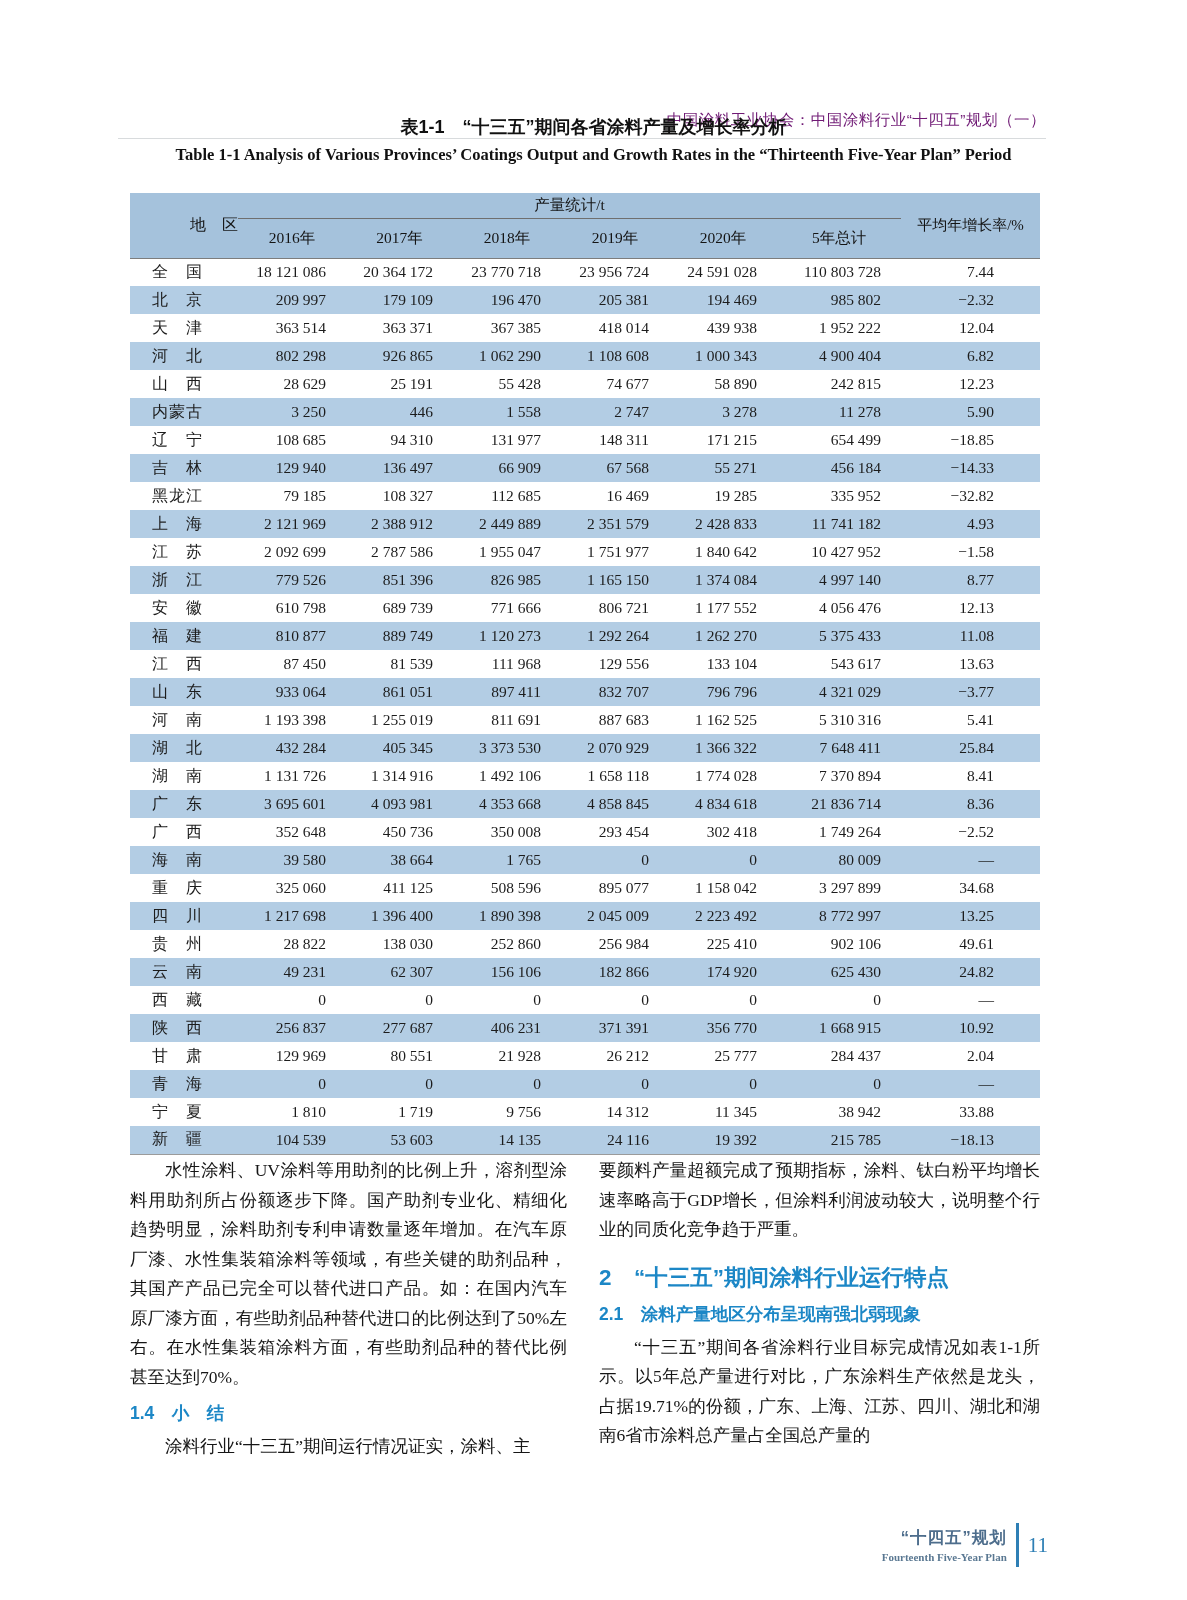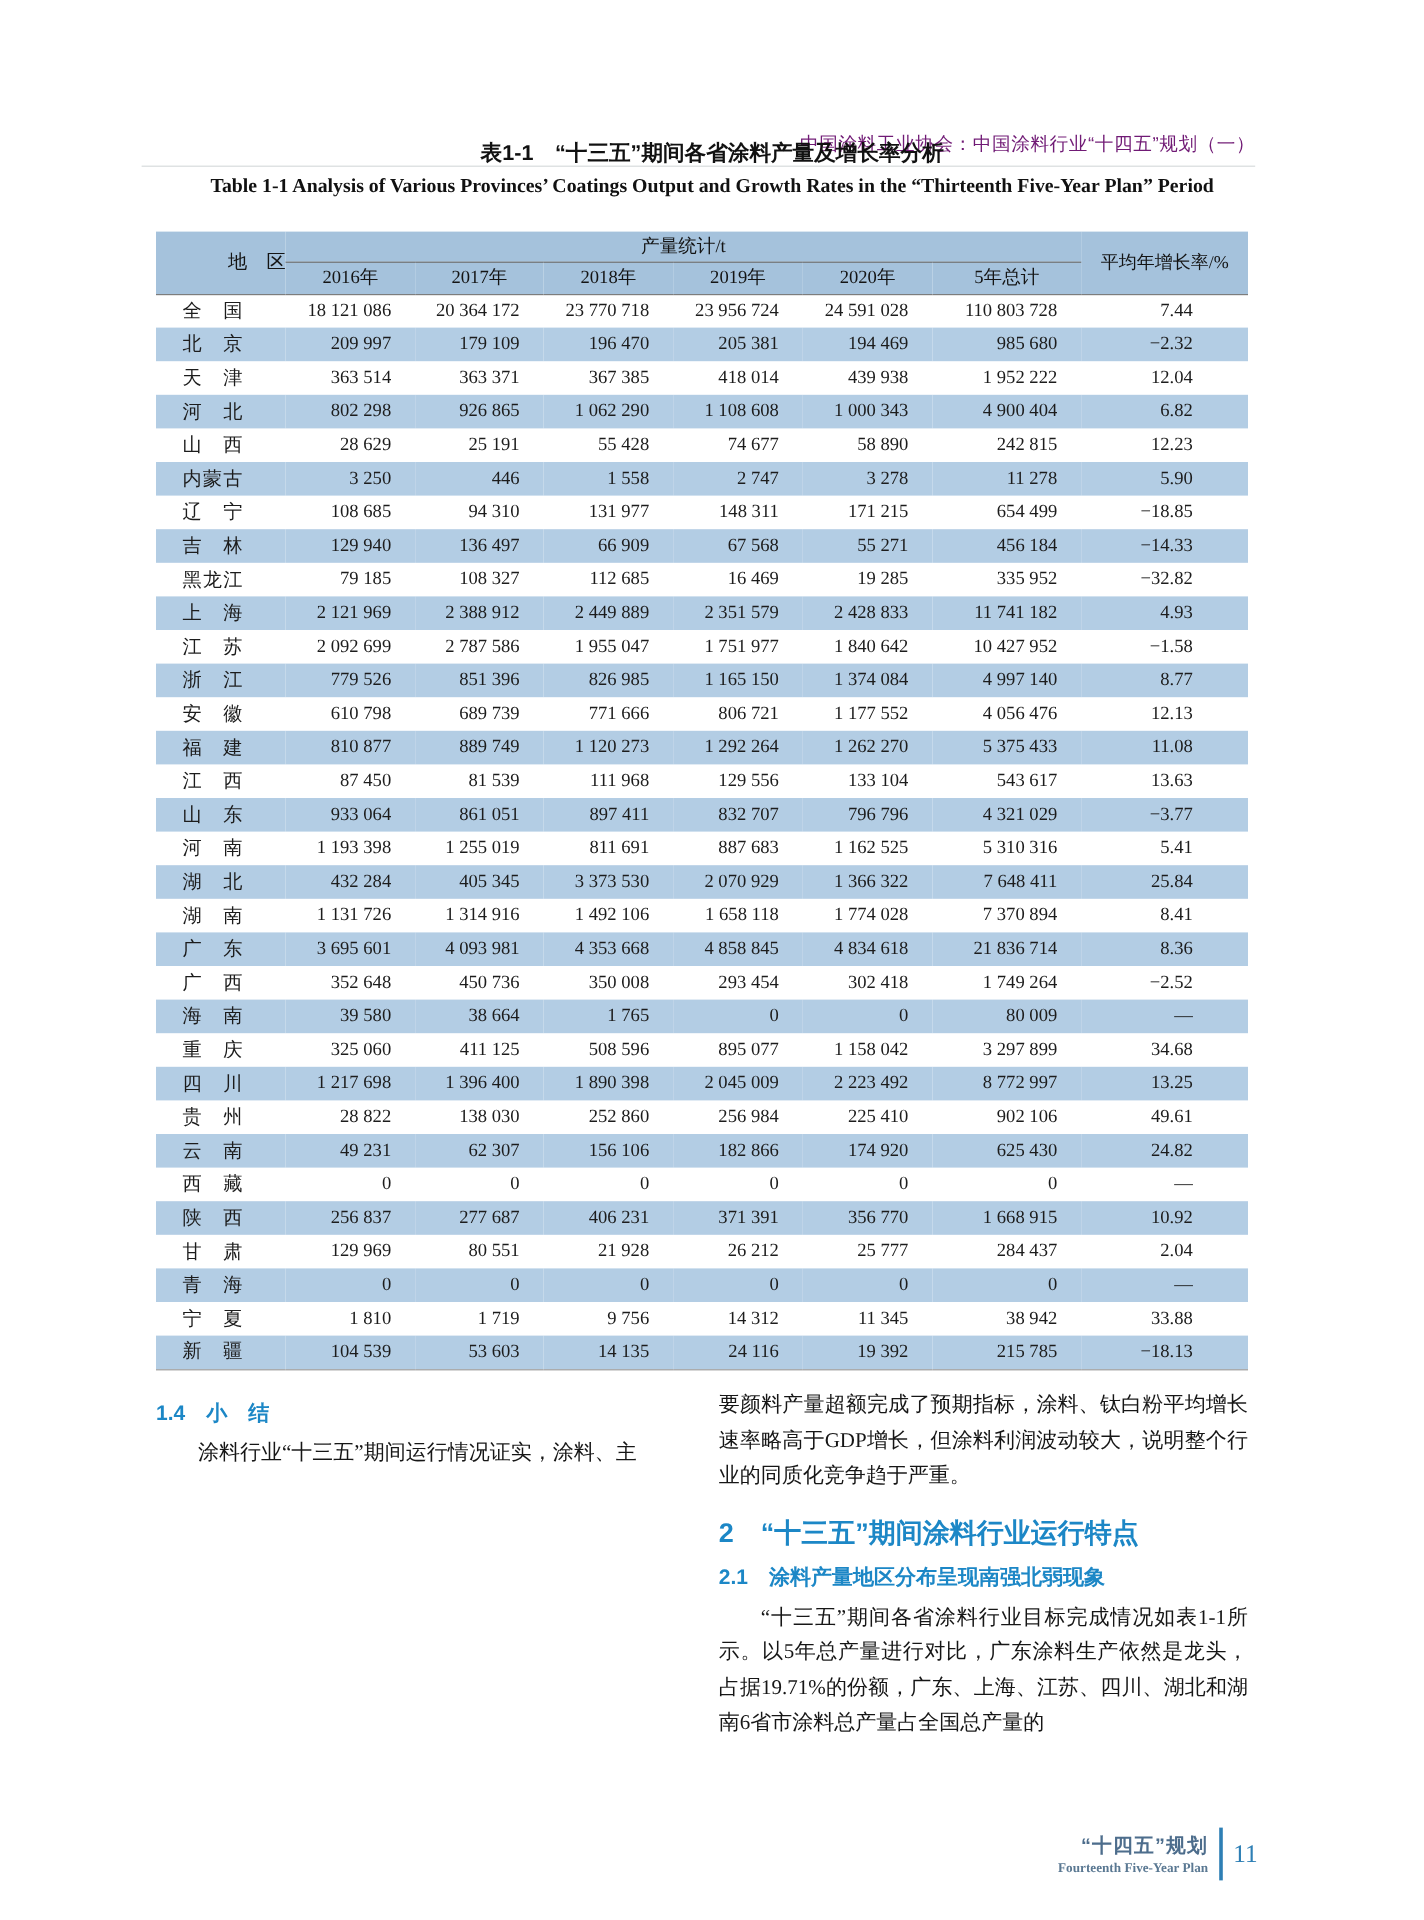--- a/index.html
+++ b/index.html
@@ -53,21 +53,21 @@
   }
   table.prov thead th {
     background: #a5c2dc;
     font-weight: normal;
     color: #141414;
   }
   table.prov thead { border-bottom: 1px solid #7d7d7d; }
   th.th-region { width: 108px; text-align: right; font-size: 16px; }
   th.th-group { height: 25px; border-bottom: 1px solid #6f6f6f; text-align: center; font-size: 15.5px; }
   th.th-growth { width: 139px; text-align: center; font-size: 15px; }
-  th.th-year { height: 27px; text-align: center; font-size: 15.5px; }
+  th.th-year { height: 40px; text-align: center; font-size: 15.5px; }
   table.prov tbody td { height: 28px; }
   table.prov tbody tr.alt { background: #b3cde4; }
   td.region { text-align: left; padding-left: 22px; font-size: 16px; letter-spacing: 1px; }
   td.num { text-align: right; padding-right: 20px; }
   td.growth { text-align: right; padding-right: 46px; }
   table.prov { border-bottom: 1px solid #9b9b9b; }
 
   
   .body-columns {
     position: absolute;
@@ -183,21 +183,21 @@
           <td class="num">110 803 728</td>
           <td class="growth">7.44</td>
         </tr>
         <tr class="alt">
           <td class="region">北　京</td>
           <td class="num">209 997</td>
           <td class="num">179 109</td>
           <td class="num">196 470</td>
           <td class="num">205 381</td>
           <td class="num">194 469</td>
-          <td class="num">985 680</td>
+          <td class="num">985 802</td>
           <td class="growth">−2.32</td>
         </tr>
         <tr>
           <td class="region">天　津</td>
           <td class="num">363 514</td>
           <td class="num">363 371</td>
           <td class="num">367 385</td>
           <td class="num">418 014</td>
           <td class="num">439 938</td>
           <td class="num">1 952 222</td>
@@ -491,20 +491,21 @@
           <td class="num">24 116</td>
           <td class="num">19 392</td>
           <td class="num">215 785</td>
           <td class="growth">−18.13</td>
         </tr>
       </tbody>
   </table>
 
   <div class="body-columns">
     <div class="col-left">
+      <p class="indent">水性涂料、UV涂料等用助剂的比例上升，溶剂型涂料用助剂所占份额逐步下降。国产助剂专业化、精细化趋势明显，涂料助剂专利申请数量逐年增加。在汽车原厂漆、水性集装箱涂料等领域，有些关键的助剂品种，其国产产品已完全可以替代进口产品。如：在国内汽车原厂漆方面，有些助剂品种替代进口的比例达到了50%左右。在水性集装箱涂料方面，有些助剂品种的替代比例甚至达到70%。</p>
       <h4 class="h-blue">1.4　小　结</h4>
       <p class="indent">涂料行业“十三五”期间运行情况证实，涂料、主</p>
     </div>
     <div class="col-right">
       <p>要颜料产量超额完成了预期指标，涂料、钛白粉平均增长速率略高于GDP增长，但涂料利润波动较大，说明整个行业的同质化竞争趋于严重。</p>
       <h2 class="h2-blue">2　“十三五”期间涂料行业运行特点</h2>
       <h4 class="h-blue">2.1　涂料产量地区分布呈现南强北弱现象</h4>
       <p class="indent">“十三五”期间各省涂料行业目标完成情况如表1-1所示。以5年总产量进行对比，广东涂料生产依然是龙头，占据19.71%的份额，广东、上海、江苏、四川、湖北和湖南6省市涂料总产量占全国总产量的</p>
     </div>
   </div>

